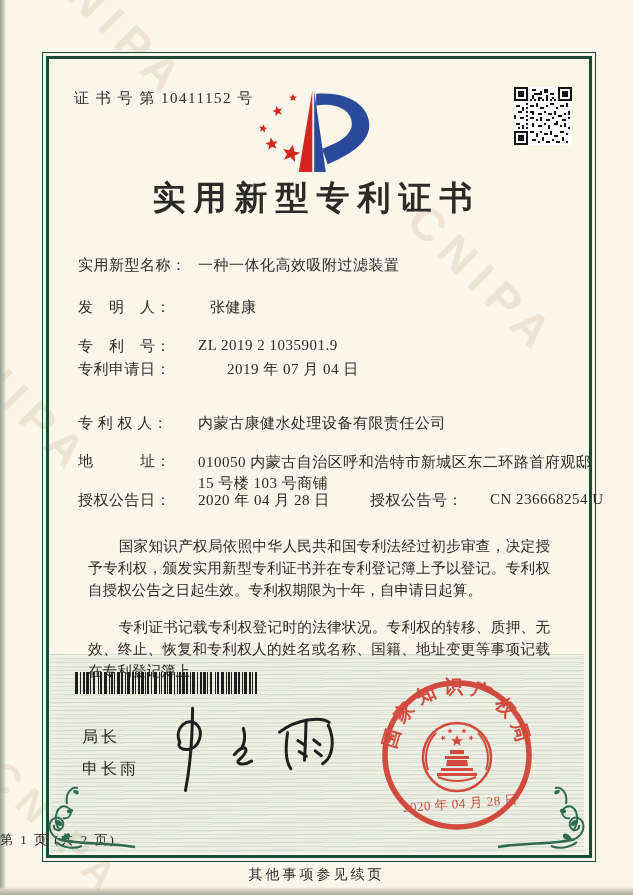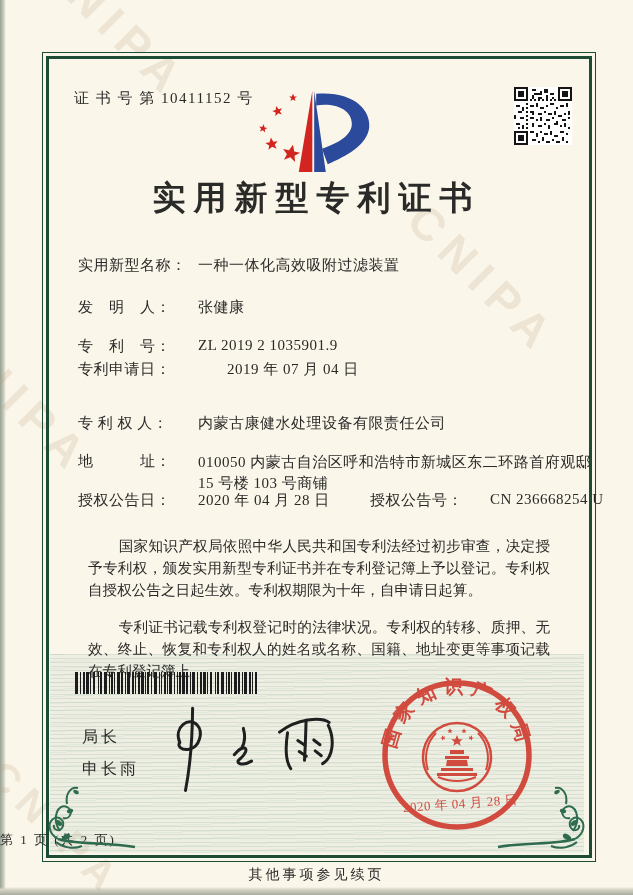--- a/index.html
+++ b/index.html
@@ -99,21 +99,21 @@
       <path d="M9,1h2v1h-2z M13,2h1v2h-1z M10,3h3v1h-3z M15,1h2v2h-2z M18,3h2v1h-2z M9,4h1v2h-1z M12,5h2v1h-2z M16,4h1v2h-1z M19,5h1v1h-1z M1,9h2v1h-2z M4,10h1v2h-1z M2,12h2v1h-2z M0,14h1v2h-1z M3,15h2v1h-2z M1,18h2v1h-2z M4,19h1v2h-1z M2,20h1v1h-1z M8,9h2v1h-2z M11,8h1v2h-1z M13,10h2v1h-2z M16,9h1v1h-1z M18,8h2v1h-2z M21,10h1v1h-1z M23,9h2v1h-2z M26,8h1v2h-1z M9,12h1v2h-1z M12,13h2v1h-2z M15,12h1v1h-1z M17,13h2v1h-2z M20,12h1v2h-1z M22,14h2v1h-2z M25,13h1v1h-1z M27,12h1v2h-1z M8,15h2v1h-2z M11,16h1v1h-1z M13,15h1v2h-1z M16,16h2v1h-2z M19,15h1v1h-1z M21,17h1v1h-1z M24,16h2v1h-2z M27,15h1v1h-1z M9,18h1v2h-1z M12,19h2v1h-2z M15,18h1v1h-1z M17,19h1v2h-1z M20,18h2v1h-2z M23,19h1v1h-1z M25,18h1v2h-1z M27,20h1v1h-1z M8,22h2v1h-2z M11,23h1v2h-1z M13,22h1v1h-1z M15,23h2v1h-2z M18,22h1v2h-1z M20,24h2v1h-2z M23,22h2v1h-2z M26,23h1v1h-1z M9,26h2v1h-2z M12,27h1v1h-1z M14,25h1v2h-1z M16,27h2v1h-2z M19,26h1v1h-1z M21,27h2v1h-2z M24,25h1v2h-1z M26,27h1v1h-1z M8,12h1v1h-1z"></path>
     </g>
   </svg>
 
   <div class="abs title">实用新型专利证书</div>
 
   <div class="frow" style="top:256px;">
     <span class="flabel">实用新型名称：</span>
     <span class="fvalue">一种一体化高效吸附过滤装置</span>
   </div>
-  <div class="frow" style="top:298px;">
+  <div class="frow" style="top:298px;gap:12px;">
     <span class="flabel">发　明　人：</span>
     <span class="fvalue">张健康</span>
   </div>
   <div class="frow" style="top:337px;">
     <span class="flabel">专　利　号：</span>
     <span class="fvalue">ZL 2019 2 1035901.9</span>
   </div>
   <div class="frow" style="top:360px;gap:29px;">
     <span class="flabel">专利申请日：</span>
     <span class="fvalue">2019 年 07 月 04 日</span>

